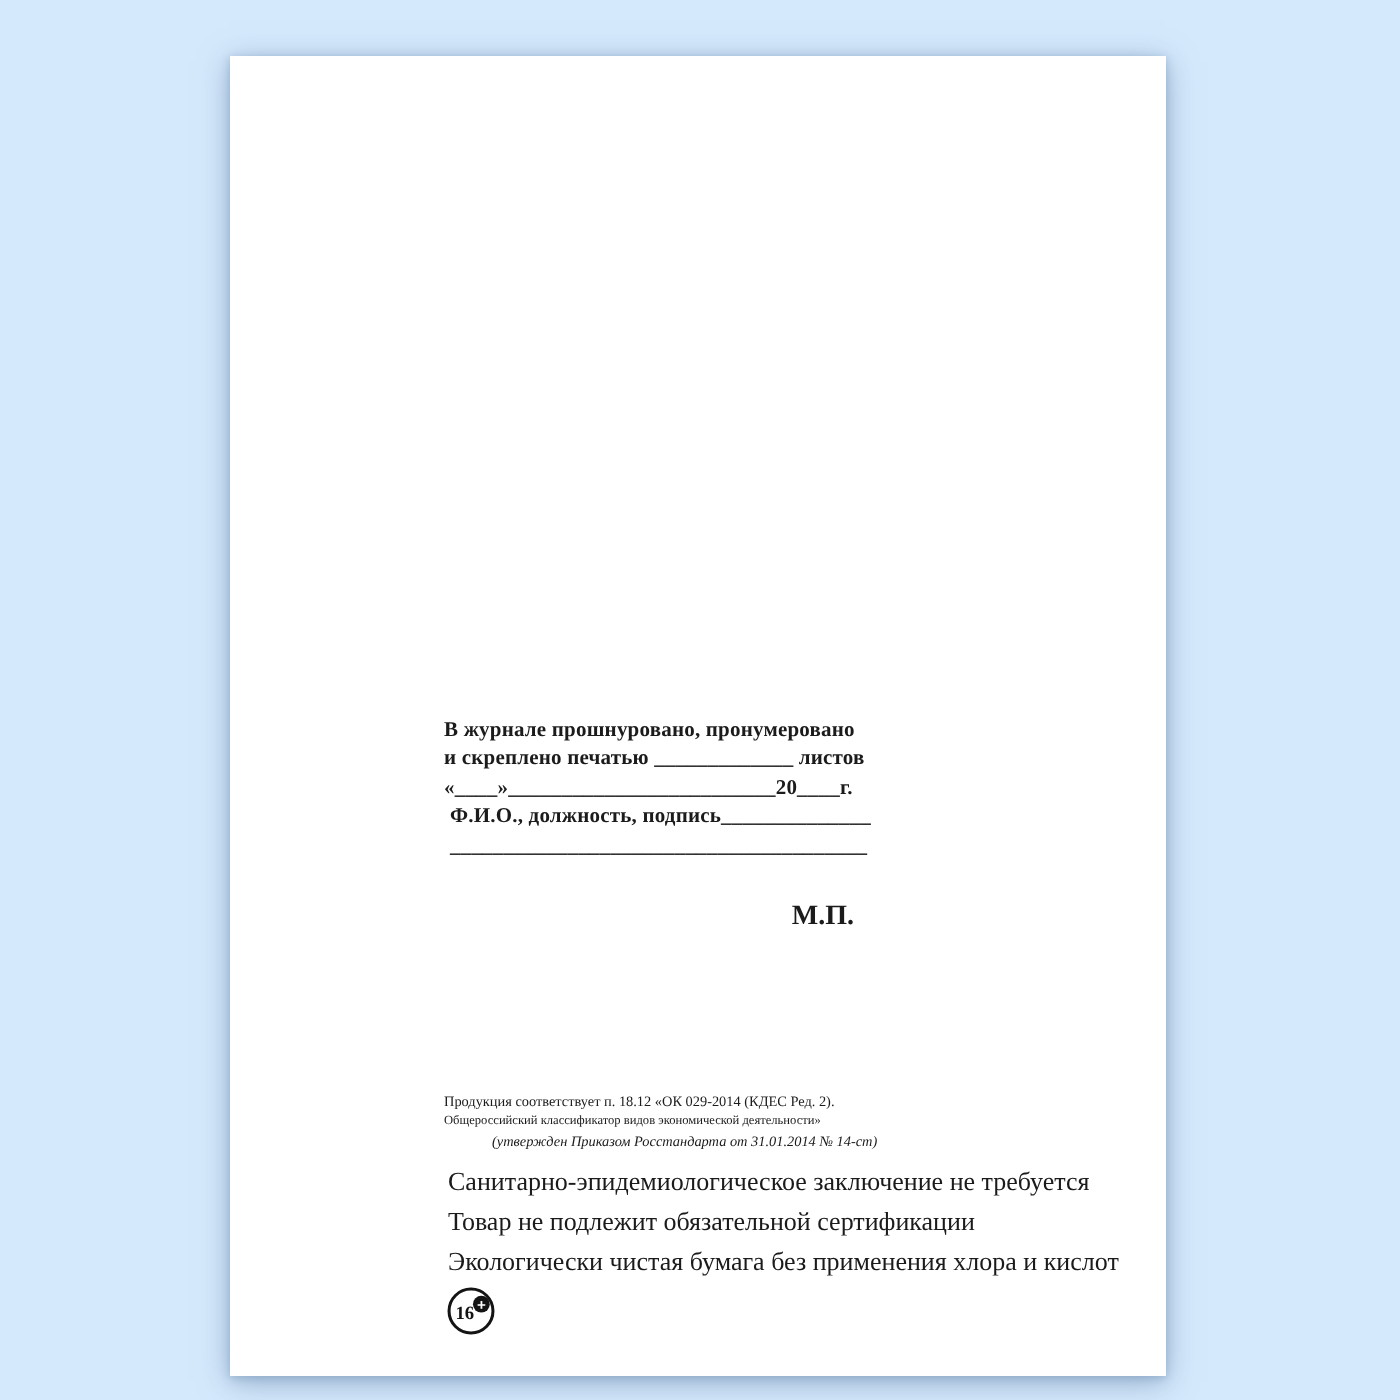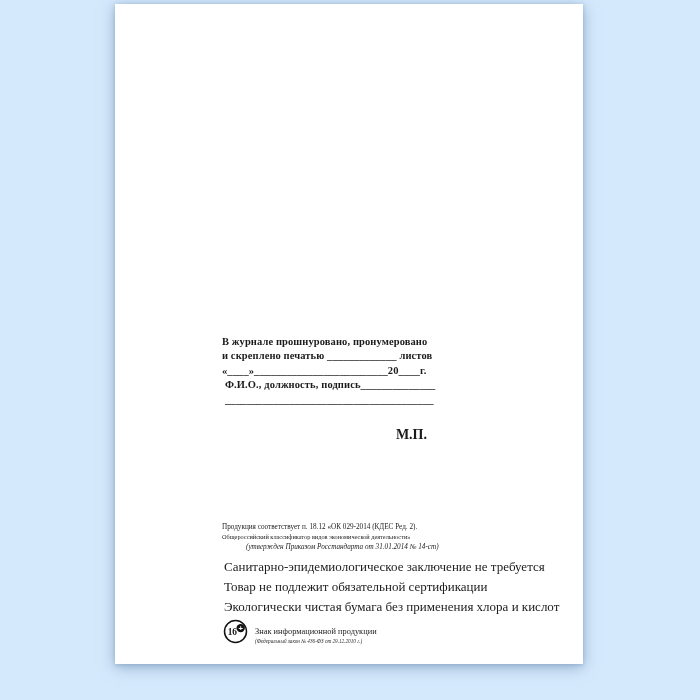--- a/index.html
+++ b/index.html
@@ -12,21 +12,21 @@
   }
   .stage {
     position: relative;
     width: 700px;
     height: 700px;
     background: #d5e9fc;
   }
   .page {
     position: absolute;
     left: 115px;
-    top: 4px;
+    top: 28px;
     width: 468px;
     height: 660px;
     background: #ffffff;
     box-shadow: 0 3px 14px rgba(118, 148, 182, 0.70), 0 1px 4px rgba(118, 148, 182, 0.45);
     color: #1b1b1b;
   }
 
   
   .cert-block {
     position: absolute;
@@ -138,21 +138,17 @@
       <div class="note">Товар не подлежит обязательной сертификации</div>
       <div class="note">Экологически чистая бумага без применения хлора и кислот</div>
 
       <div class="age-row">
         <svg class="age-badge" viewBox="0 0 28 28" xmlns="http://www.w3.org/2000/svg">
           <circle cx="14" cy="14" r="12.3" fill="none" stroke="#141414" stroke-width="1.7"></circle>
           <text x="10.5" y="18.2" text-anchor="middle" font-size="10.5" font-weight="bold" fill="#141414" font-family="Liberation Serif, DejaVu Serif, serif">16</text>
           <circle cx="19.8" cy="10.2" r="4.7" fill="#141414"></circle>
           <text x="19.8" y="13.2" text-anchor="middle" font-size="8.5" font-weight="bold" fill="#ffffff" font-family="Liberation Sans, DejaVu Sans, sans-serif">+</text>
         </svg>
-        <div class="age-text">
-          <div class="age-title">Знак информационной продукции</div>
-          <div class="age-sub">(Федеральный закон № 436-ФЗ от 29.12.2010 г.)</div>
-        </div>
       </div>
     </div>
 
   </div>
 </div>
 
 </body></html>

